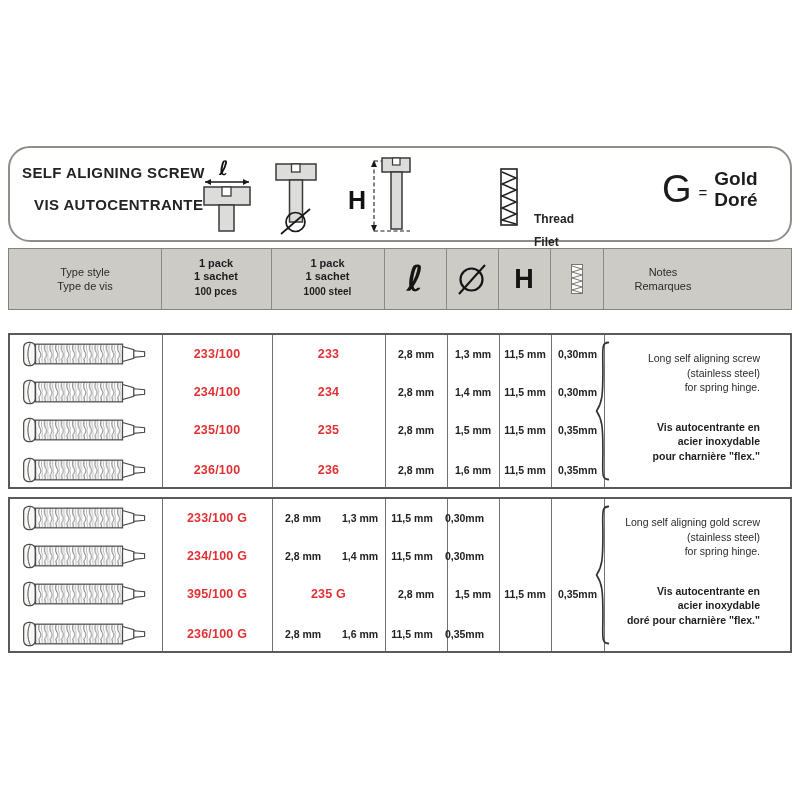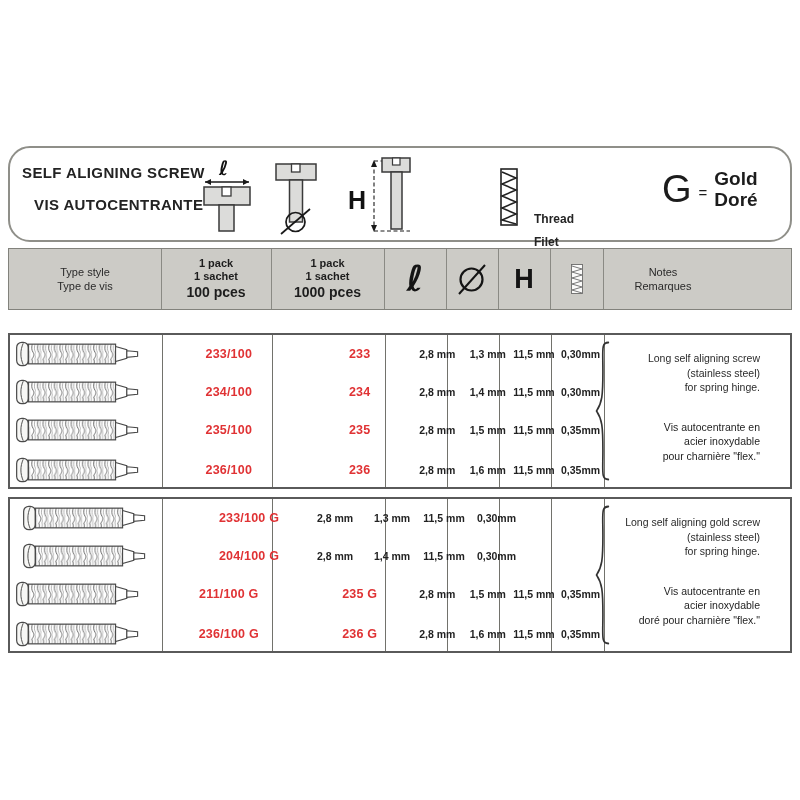--- a/index.html
+++ b/index.html
@@ -31,47 +31,47 @@
     border:1px solid #82827c;}
   .hcell{position:absolute;top:0;height:60px;display:flex;flex-direction:column;align-items:center;justify-content:center;
     border-right:1px solid #8a8a84;text-align:center;}
   .hcell.last{border-right:none;}
   .hc1{left:0;width:152px;}  .hc2{left:152px;width:110px;}
   .hc3{left:262px;width:113px;} .hc4{left:375px;width:62px;}
   .hc5{left:437px;width:52px;}  .hc6{left:489px;width:52px;}
   .hc7{left:541px;width:53px;}  .hc8{left:560px;width:188px;}
   .hsmall{font-size:11px;line-height:14px;color:#2a2a2a;}
   .hbold{font-size:11px;line-height:13px;font-weight:bold;color:#1d1d1d;}
-  .hbig{font-size:14px;line-height:18px;font-weight:bold;color:#1d1d1d;}
+  .hbig{font-size:10px;line-height:18px;font-weight:bold;color:#1d1d1d;}
   .sym-ell{font-family:"DejaVu Sans",sans-serif;font-style:italic;font-weight:bold;font-size:36px;line-height:1;color:#141414;}
   .sym-h{font-size:27px;font-weight:bold;color:#141414;}
 
   
   .block{position:absolute;left:8px;width:784px;height:156px;box-sizing:border-box;
     border:2px solid #5a5a5a;background:#fff;}
   .block1{top:333px;} .block2{top:497px;}
   .vsep{position:absolute;top:0;height:152px;width:1px;background:#72726c;}
   .s1{left:152px;} .s2{left:262px;} .s3{left:375px;} .s4{left:437px;}
   .s5{left:489px;} .s6{left:541px;} .s7{left:594px;}
   .row{position:absolute;left:0;width:594px;height:38px;display:flex;align-items:center;}
   .r0{top:0;} .r1{top:38px;} .r2{top:76px;} .r3{top:116px;}
   .cell{display:flex;align-items:center;justify-content:center;height:38px;box-sizing:border-box;}
   .c-screw{width:152px;}
   .c-ref100{width:110px;} .c-ref1000{width:113px;}
   .c-l{width:62px;} .c-d{width:52px;} .c-h{width:52px;} .c-t{width:53px;}
-  .red{color:var(--accent-red,#e03234);font-weight:bold;font-size:12.5px;letter-spacing:.2px;margin-left:32px;}
+  .red{color:var(--accent-red,#e03234);font-weight:bold;font-size:12.5px;letter-spacing:.2px;}
   .meas{font-size:10.5px;font-weight:bold;color:#222;}
   .screw{width:138px;height:30px;}
 
   .notes{position:absolute;left:566px;top:0;width:222px;height:152px;text-align:right;}
   .brace{position:absolute;left:16px;top:5px;width:20px;height:142px;}
   .notes-text{position:absolute;left:36px;top:16px;width:148px;}
   .note-line{display:block;font-size:10.5px;line-height:14.5px;color:#2b2b2b;}
   .notes-fr{margin-top:25px;}
-  .notes-fr .note-line{font-weight:normal;color:#1e1e1e;}
+  .notes-fr .note-line{font-weight:bold;color:#1e1e1e;}
 
   svg{display:block;}
   .defs-holder{position:absolute;width:0;height:0;overflow:hidden;}
 </style>
 </head>
 <body>
 
 <svg class="defs-holder" aria-hidden="true">
   <defs>
     <pattern id="thrpat" width="6" height="21" patternUnits="userSpaceOnUse">
@@ -154,21 +154,21 @@
       <span class="hsmall">Type de vis</span>
     </div>
     <div class="hcell hc2">
       <span class="hbold">1 pack</span>
       <span class="hbold">1 sachet</span>
       <span class="hbig">100 pces</span>
     </div>
     <div class="hcell hc3">
       <span class="hbold">1 pack</span>
       <span class="hbold">1 sachet</span>
-      <span class="hbig">1000 pces</span>
+      <span class="hbig">1000 steel</span>
     </div>
     <div class="hcell hc4">
       <span class="sym-ell">ℓ</span>
     </div>
     <div class="hcell hc5">
       <svg width="32" height="36" viewBox="0 0 32 36">
         <circle cx="15.5" cy="18.5" r="11" fill="none" stroke="#141414" stroke-width="2.2"></circle>
         <line x1="3" y1="33" x2="29" y2="4" stroke="#141414" stroke-width="2"></line>
       </svg>
     </div>
@@ -288,47 +288,46 @@
       <div class="cell c-d meas">1,3 mm</div>
       <div class="cell c-h meas">11,5 mm</div>
       <div class="cell c-t meas">0,30mm</div>
     </div>
     <div class="row r1">
       <div class="cell c-screw">
         <svg class="screw" viewBox="0 0 140 32">
             <use href="#screwsym"></use>
           </svg>
       </div>
-      <div class="cell c-ref100 red">204/100 G</div>
+      <div class="cell c-ref100 red">234/100 G</div>
       <div class="cell c-l meas">2,8 mm</div>
       <div class="cell c-d meas">1,4 mm</div>
       <div class="cell c-h meas">11,5 mm</div>
       <div class="cell c-t meas">0,30mm</div>
     </div>
     <div class="row r2">
       <div class="cell c-screw">
         <svg class="screw" viewBox="0 0 140 32">
             <use href="#screwsym"></use>
           </svg>
       </div>
-      <div class="cell c-ref100 red">211/100 G</div>
+      <div class="cell c-ref100 red">395/100 G</div>
       <div class="cell c-ref1000 red">235 G</div>
       <div class="cell c-l meas">2,8 mm</div>
       <div class="cell c-d meas">1,5 mm</div>
       <div class="cell c-h meas">11,5 mm</div>
       <div class="cell c-t meas">0,35mm</div>
     </div>
     <div class="row r3">
       <div class="cell c-screw">
         <svg class="screw" viewBox="0 0 140 32">
             <use href="#screwsym"></use>
           </svg>
       </div>
       <div class="cell c-ref100 red">236/100 G</div>
-      <div class="cell c-ref1000 red">236 G</div>
       <div class="cell c-l meas">2,8 mm</div>
       <div class="cell c-d meas">1,6 mm</div>
       <div class="cell c-h meas">11,5 mm</div>
       <div class="cell c-t meas">0,35mm</div>
     </div>
 
     <div class="notes">
       <svg class="brace" viewBox="0 0 22 140" preserveAspectRatio="none">
           <use href="#bracesym"></use>
         </svg>

